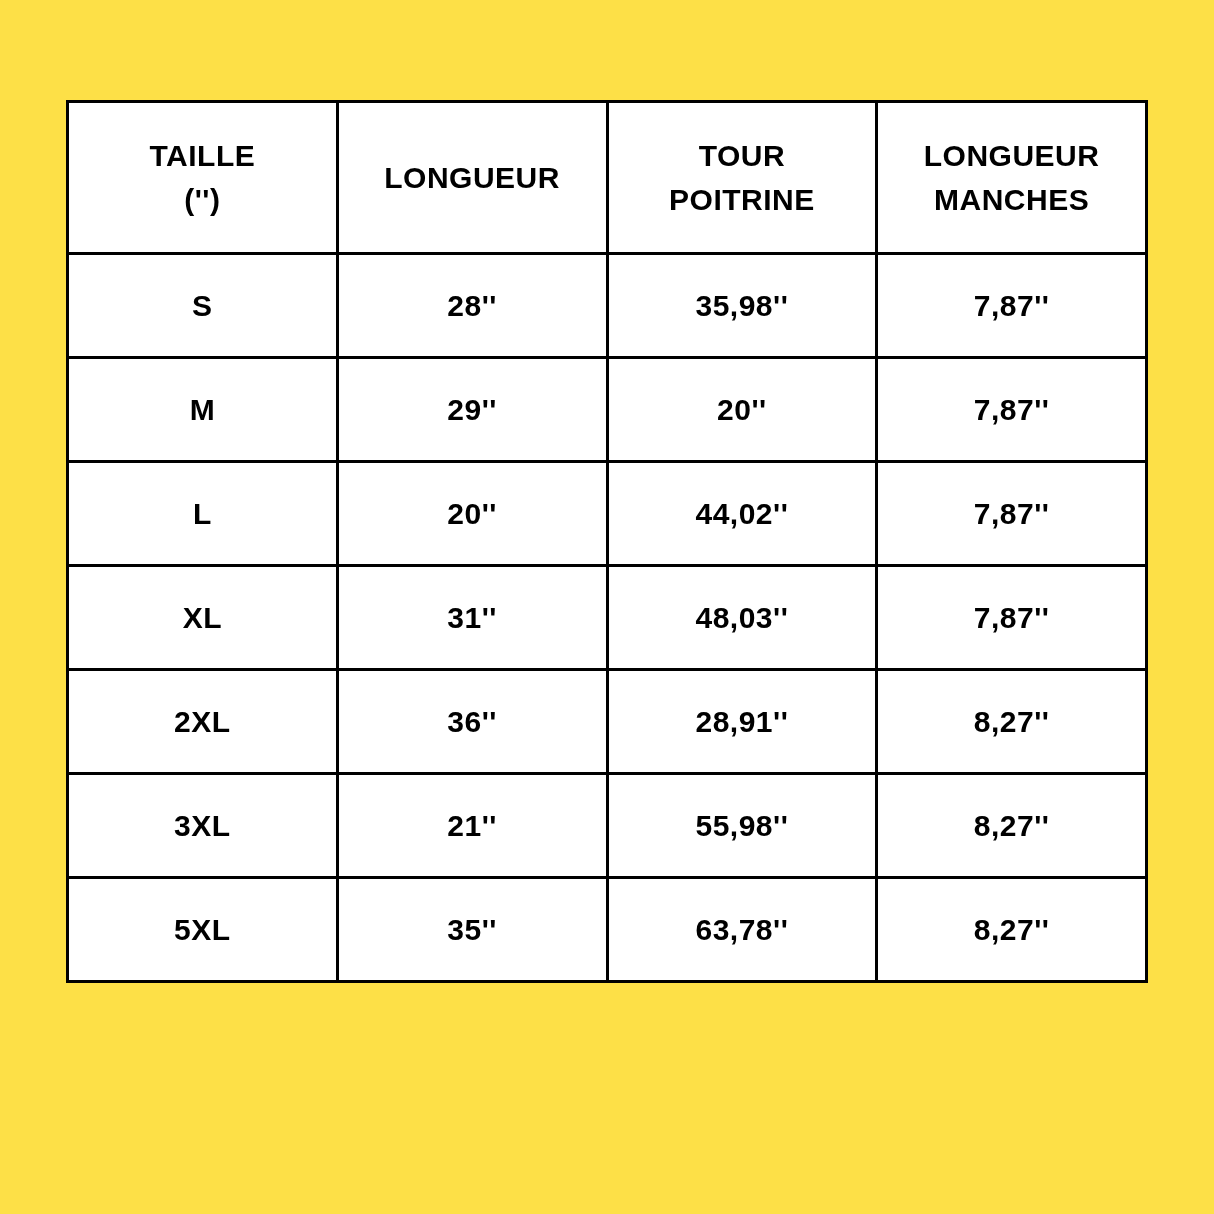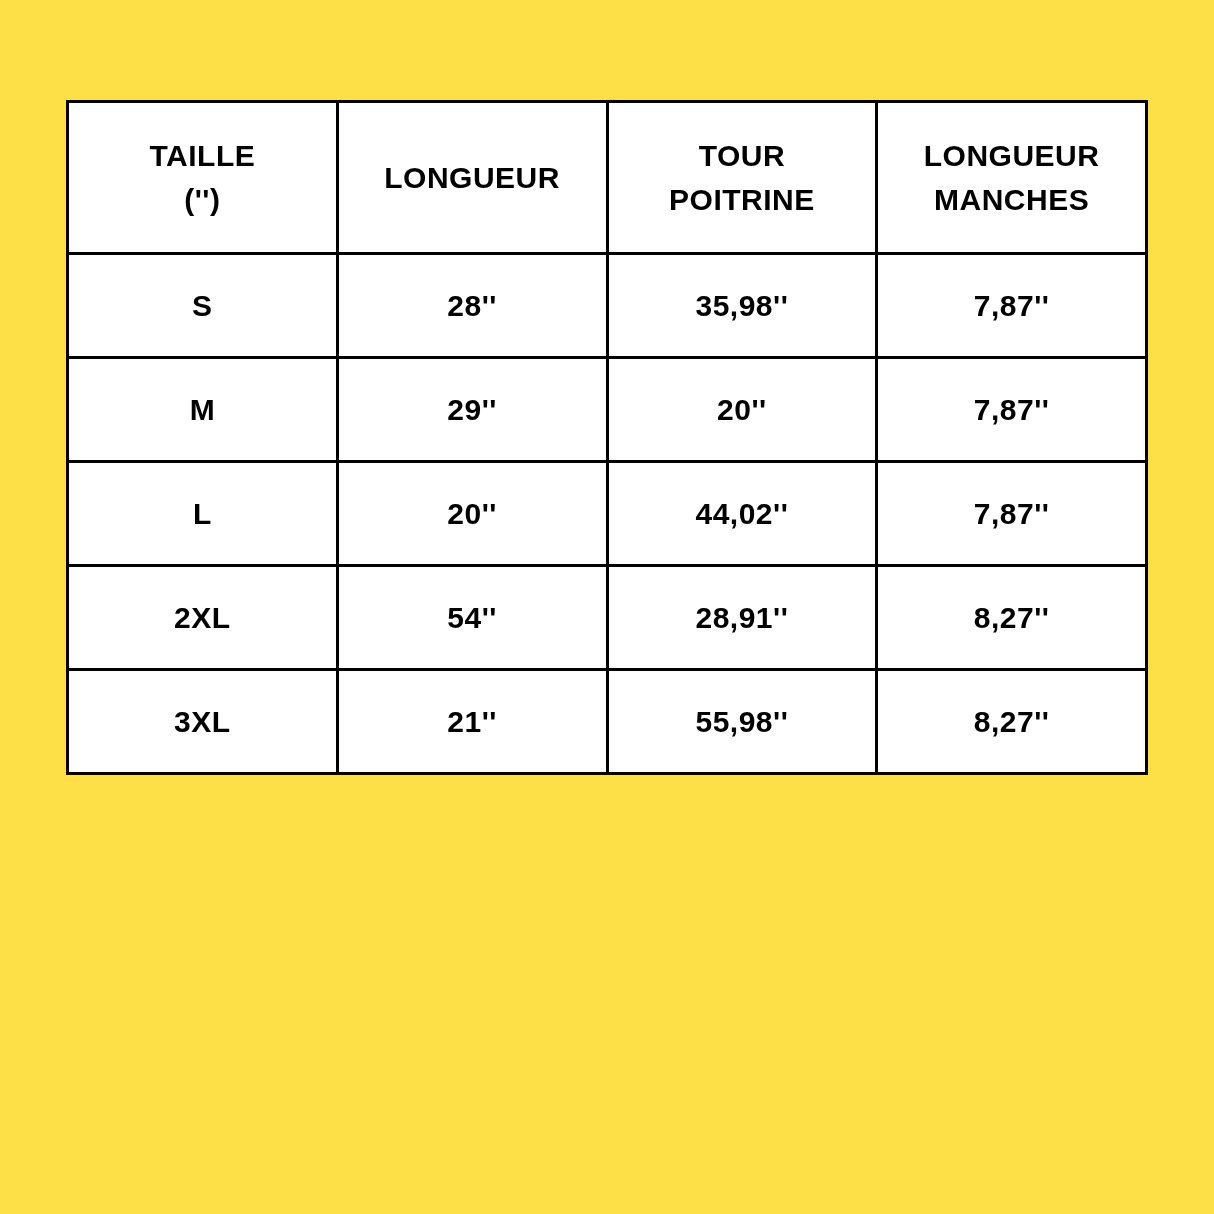--- a/index.html
+++ b/index.html
@@ -78,26 +78,38 @@
           <td>20''</td>
           <td>7,87''</td>
         </tr>
         <tr>
           <td>L</td>
           <td>20''</td>
           <td>44,02''</td>
           <td>7,87''</td>
         </tr>
         <tr>
+          <td>XL</td>
+          <td>31''</td>
+          <td>48,03''</td>
+          <td>7,87''</td>
+        </tr>
+        <tr>
           <td>2XL</td>
-          <td>54''</td>
+          <td>36''</td>
           <td>28,91''</td>
           <td>8,27''</td>
         </tr>
         <tr>
           <td>3XL</td>
           <td>21''</td>
           <td>55,98''</td>
           <td>8,27''</td>
         </tr>
+        <tr>
+          <td>5XL</td>
+          <td>35''</td>
+          <td>63,78''</td>
+          <td>8,27''</td>
+        </tr>
       </tbody>
   </table>
 </div>
 
 </body></html>

